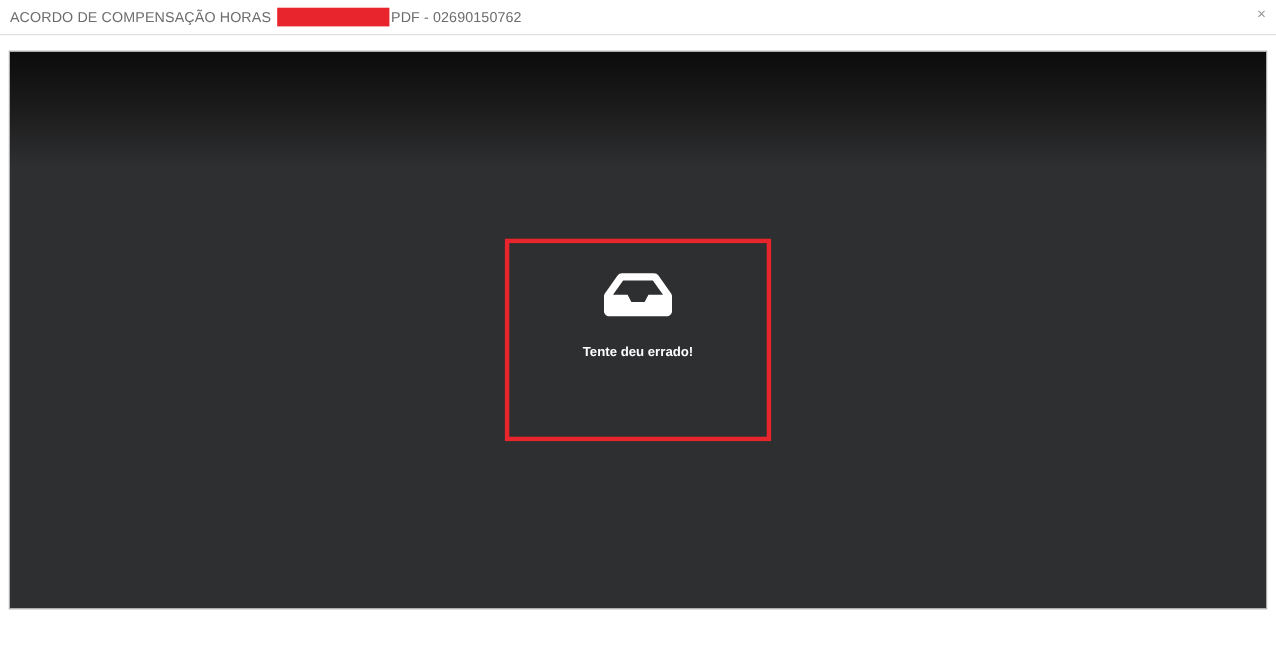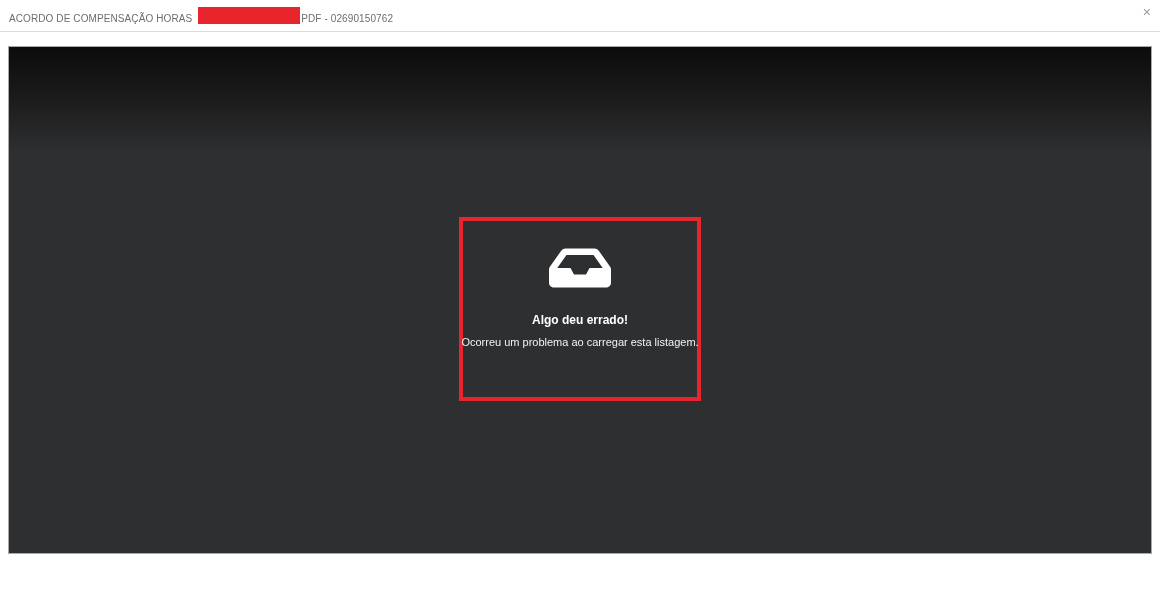--- a/index.html
+++ b/index.html
@@ -10,22 +10,22 @@
     --header-text:#6d6d6d;
   }
   *{margin:0;padding:0;box-sizing:border-box;}
   html,body{width:1160px;height:599px;background:#ffffff;overflow:hidden;
     font-family:"Liberation Sans", sans-serif;}
   .modal{width:100%;height:100%;background:#fff;position:relative;}
 
   
   .modal-header{height:32px;border-bottom:1px solid #dcdcdc;display:flex;
     align-items:center;padding:0 10px 0 9px;position:relative;}
-  .modal-title{font-size:10px;color:var(--header-text);letter-spacing:.1px;
-    display:flex;align-items:flex-end;white-space:nowrap;}
+  .modal-title{font-size:13px;color:var(--header-text);letter-spacing:.1px;
+    display:flex;align-items:center;white-space:nowrap;}
   .redacted{display:inline-block;width:102px;height:17px;margin:0 1px 0 6px;
     background:var(--accent-red);}
   .close-btn{position:absolute;right:9px;top:5px;color:#999;font-size:14px;
     line-height:14px;cursor:pointer;background:none;border:none;
     font-family:"Liberation Sans", sans-serif;}
 
   
   .modal-body{padding:14px 8px 0 8px;}
   .pdf-viewer{height:508px;border:1px solid #a8a8a8;
     background:linear-gradient(180deg, var(--viewer-bg-top) 0px, #191919 45px,
@@ -60,20 +60,19 @@
     </button>
   </div>
 
   <div class="modal-body">
     <div class="pdf-viewer">
 
       <div class="error-panel">
         <svg class="inbox-icon" width="62" height="52" viewBox="0 0 576 512" preserveAspectRatio="none">
           <path fill="#ffffff" fill-rule="evenodd" d="M567.9 243.9L462.3 85.4A48 48 0 0 0 422.3 64H153.7a48 48 0 0 0-39.9 21.4L8.1 243.9A48 48 0 0 0 0 270.5V400c0 26.5 21.5 48 48 48h480c26.5 0 48-21.5 48-48V270.5a48 48 0 0 0-8.1-26.6zM162.3 128h251.4l85.3 128H376l-32 64H232l-32-64H76.9l85.4-128z"></path>
         </svg>
-        <div class="error-title">Algo deu errado!</div>
-        <div class="error-message">Ocorreu um problema ao carregar esta listagem.</div>
+        <div class="error-title">Tente deu errado!</div>
       </div>
 
     </div>
   </div>
 
 </div>
 
 </body></html>

